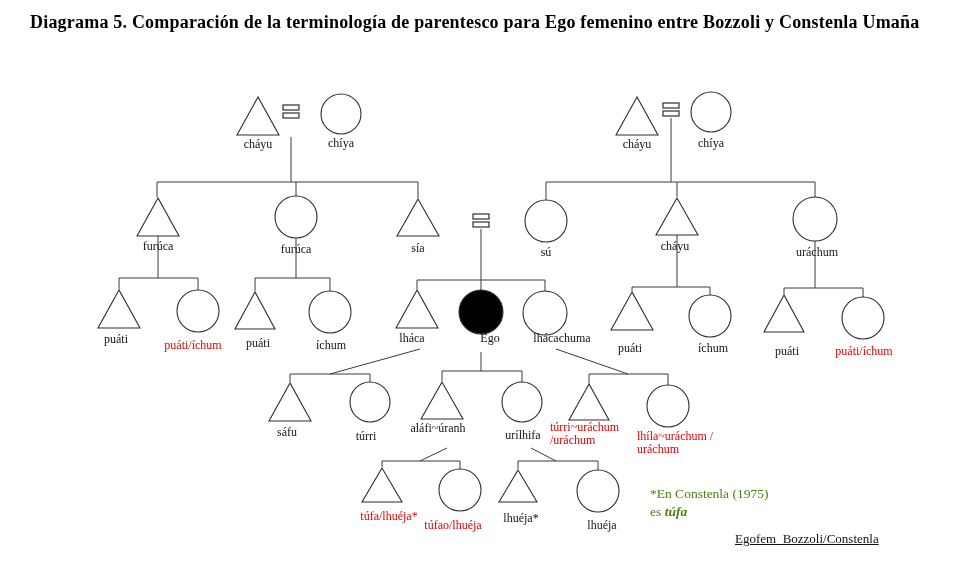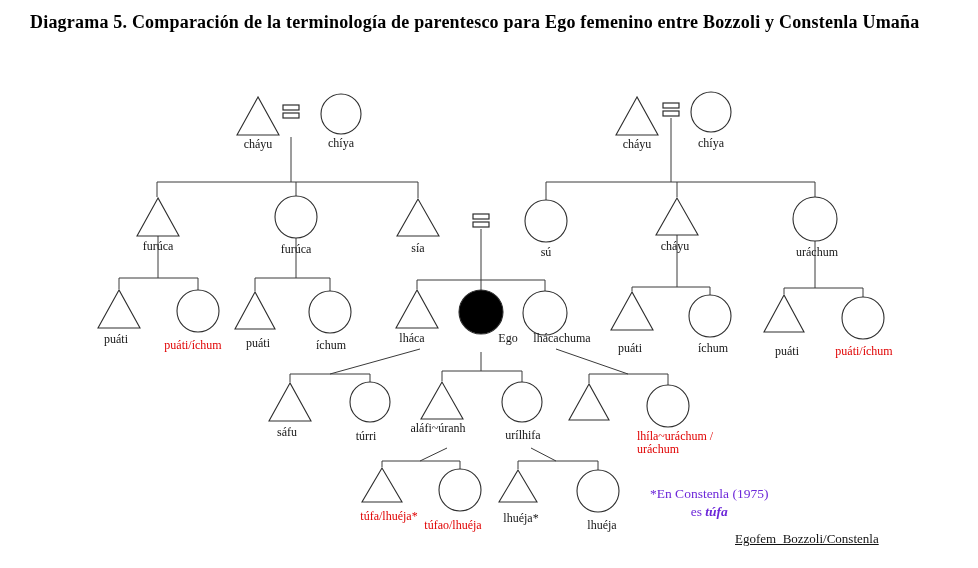--- a/index.html
+++ b/index.html
@@ -5,21 +5,21 @@
   html,body { margin:0; padding:0; background:#fff; }
   .canvas { position:relative; width:926px; height:568px; background:#ffffff; overflow:hidden;
             font-family:"Liberation Serif", serif; }
   .title { position:absolute; left:30px; top:12px; font-weight:bold; font-size:18px;
            letter-spacing:0.2px; color:#000; white-space:nowrap; }
   svg.net { position:absolute; left:0; top:0; }
   .lbl { position:absolute; transform:translateX(-50%); font-size:12px; color:#141414;
          white-space:nowrap; line-height:1.05; }
   .lbl.la { transform:none; white-space:pre-line; }
   .red { color:#e00000; }
-  .note { position:absolute; left:650px; top:485px; font-size:13.5px; color:#6d28d9; line-height:1.3;text-align:center; }
+  .note { position:absolute; left:650px; top:485px; font-size:13.5px; color:#4d7c0f; line-height:1.3; }
   .caption { position:absolute; left:735px; top:531px; font-size:13px; color:#111; white-space:nowrap;text-decoration:underline; }
   .it { font-style:italic;font-weight:bold; }
 </style>
 </head>
 <body>
 
 <div class="canvas">
 
   <div class="title">Diagrama 5. Comparación de la terminología de parentesco para Ego femenino  entre Bozzoli y Constenla Umaña</div>
 
@@ -104,31 +104,33 @@
   <div class="lbl" style="left:418px;top:242px">sía</div>
   <div class="lbl" style="left:546px;top:246px">sú</div>
   <div class="lbl" style="left:675px;top:240px">cháyu</div>
   <div class="lbl" style="left:817px;top:246px">uráchum</div>
 
   <div class="lbl" style="left:116px;top:333px">puáti</div>
   <div class="lbl red" style="left:193px;top:339px">puáti/íchum</div>
   <div class="lbl" style="left:258px;top:337px">puáti</div>
   <div class="lbl" style="left:331px;top:339px">íchum</div>
   <div class="lbl" style="left:412px;top:332px">lháca</div>
-  <div class="lbl" style="left:508px;top:332px">Ego</div>
+  <div class="lbl" style="left:490px;top:332px">Ego</div>
   <div class="lbl" style="left:562px;top:332px">lhácachuma</div>
   <div class="lbl" style="left:630px;top:342px">puáti</div>
   <div class="lbl" style="left:713px;top:342px">íchum</div>
   <div class="lbl" style="left:787px;top:345px">puáti</div>
   <div class="lbl red" style="left:864px;top:345px">puáti/íchum</div>
 
   <div class="lbl" style="left:287px;top:426px">sáfu</div>
   <div class="lbl" style="left:366px;top:430px">túrri</div>
   <div class="lbl" style="left:438px;top:422px">aláfi~úranh</div>
   <div class="lbl" style="left:523px;top:429px">urílhifa</div>
+  <div class="lbl la red" style="left:550px;top:421px">túrri~uráchum
+/uráchum</div>
   <div class="lbl la red" style="left:637px;top:430px">lhíla~uráchum /
 uráchum</div>
 
   <div class="lbl red" style="left:389px;top:510px">túfa/lhuéja*</div>
   <div class="lbl red" style="left:453px;top:519px">túfao/lhuéja</div>
   <div class="lbl" style="left:521px;top:512px">lhuéja*</div>
   <div class="lbl" style="left:602px;top:519px">lhuéja</div>
 
   <div class="note">
     <div>*En Constenla (1975)</div>

